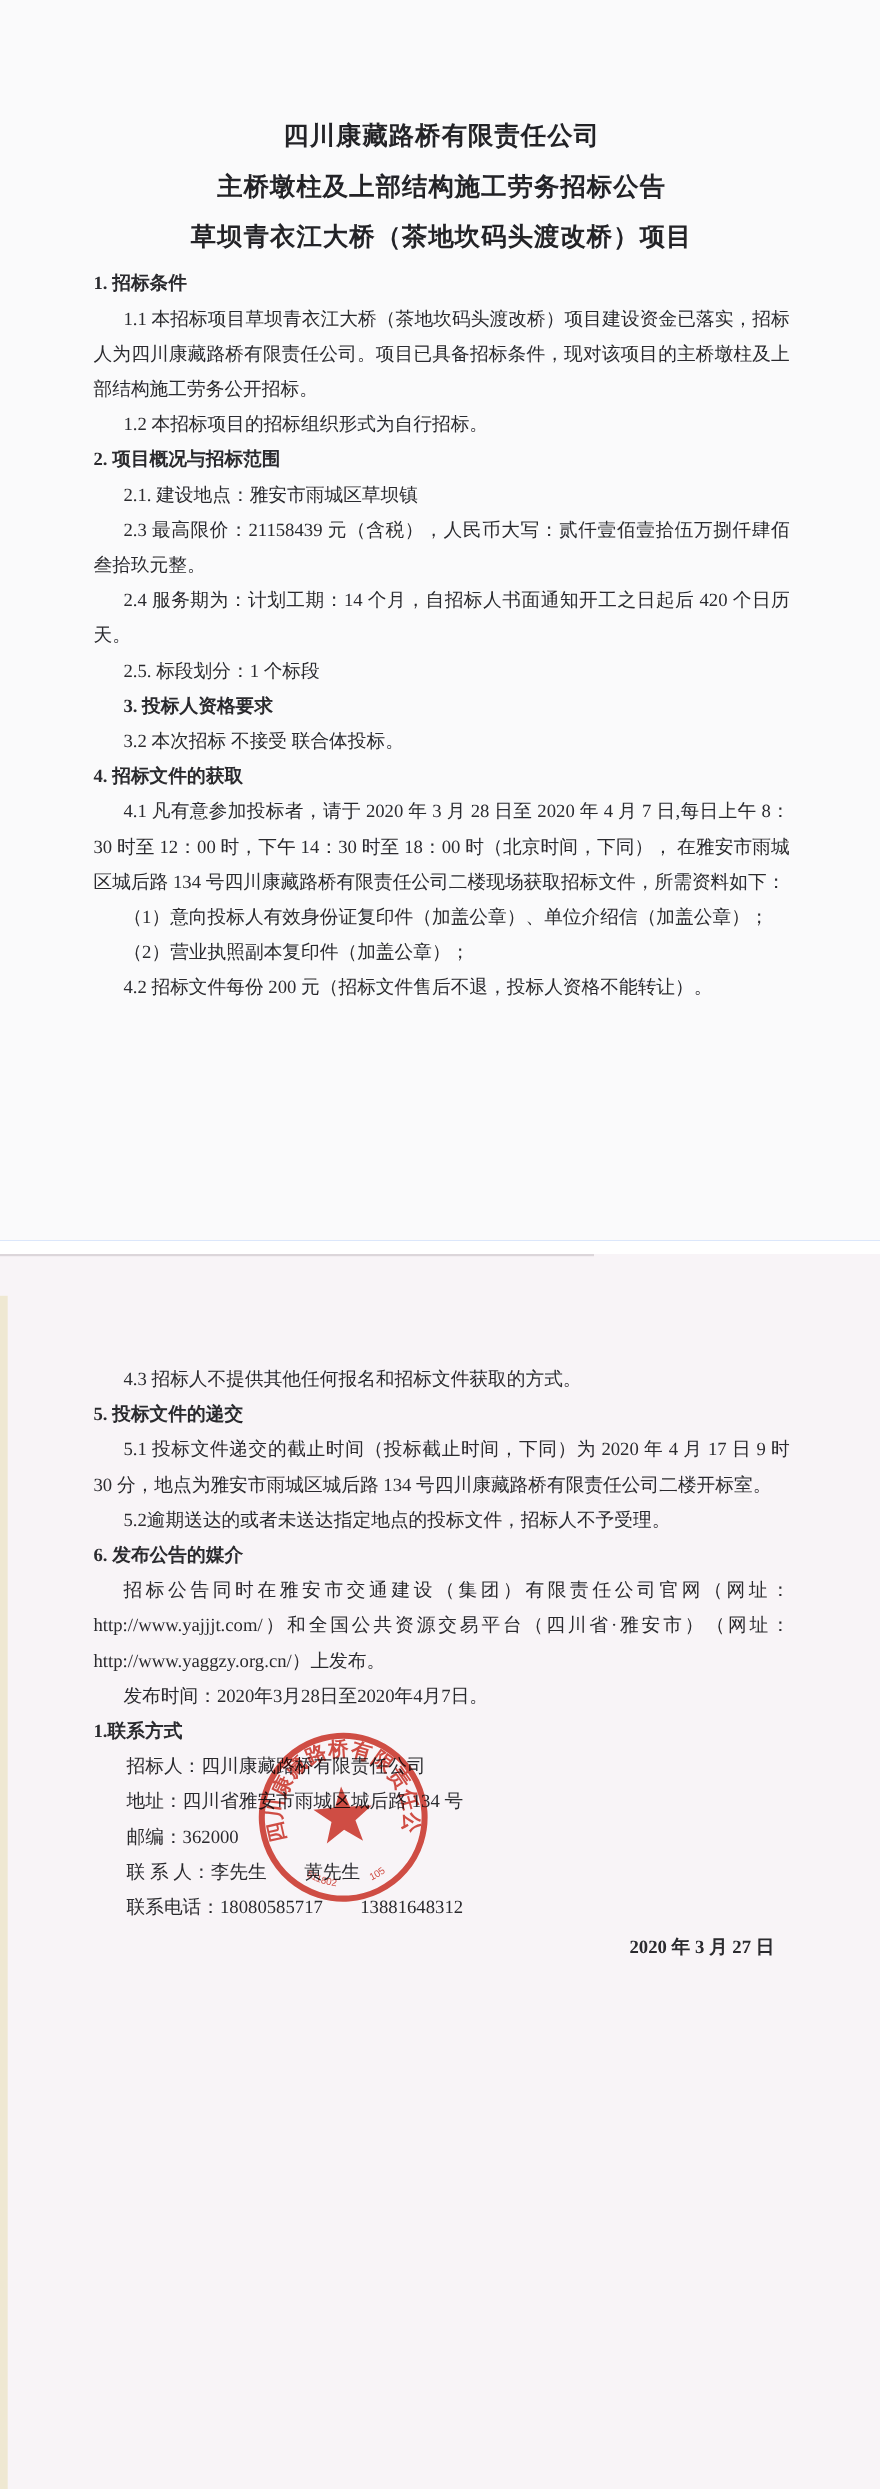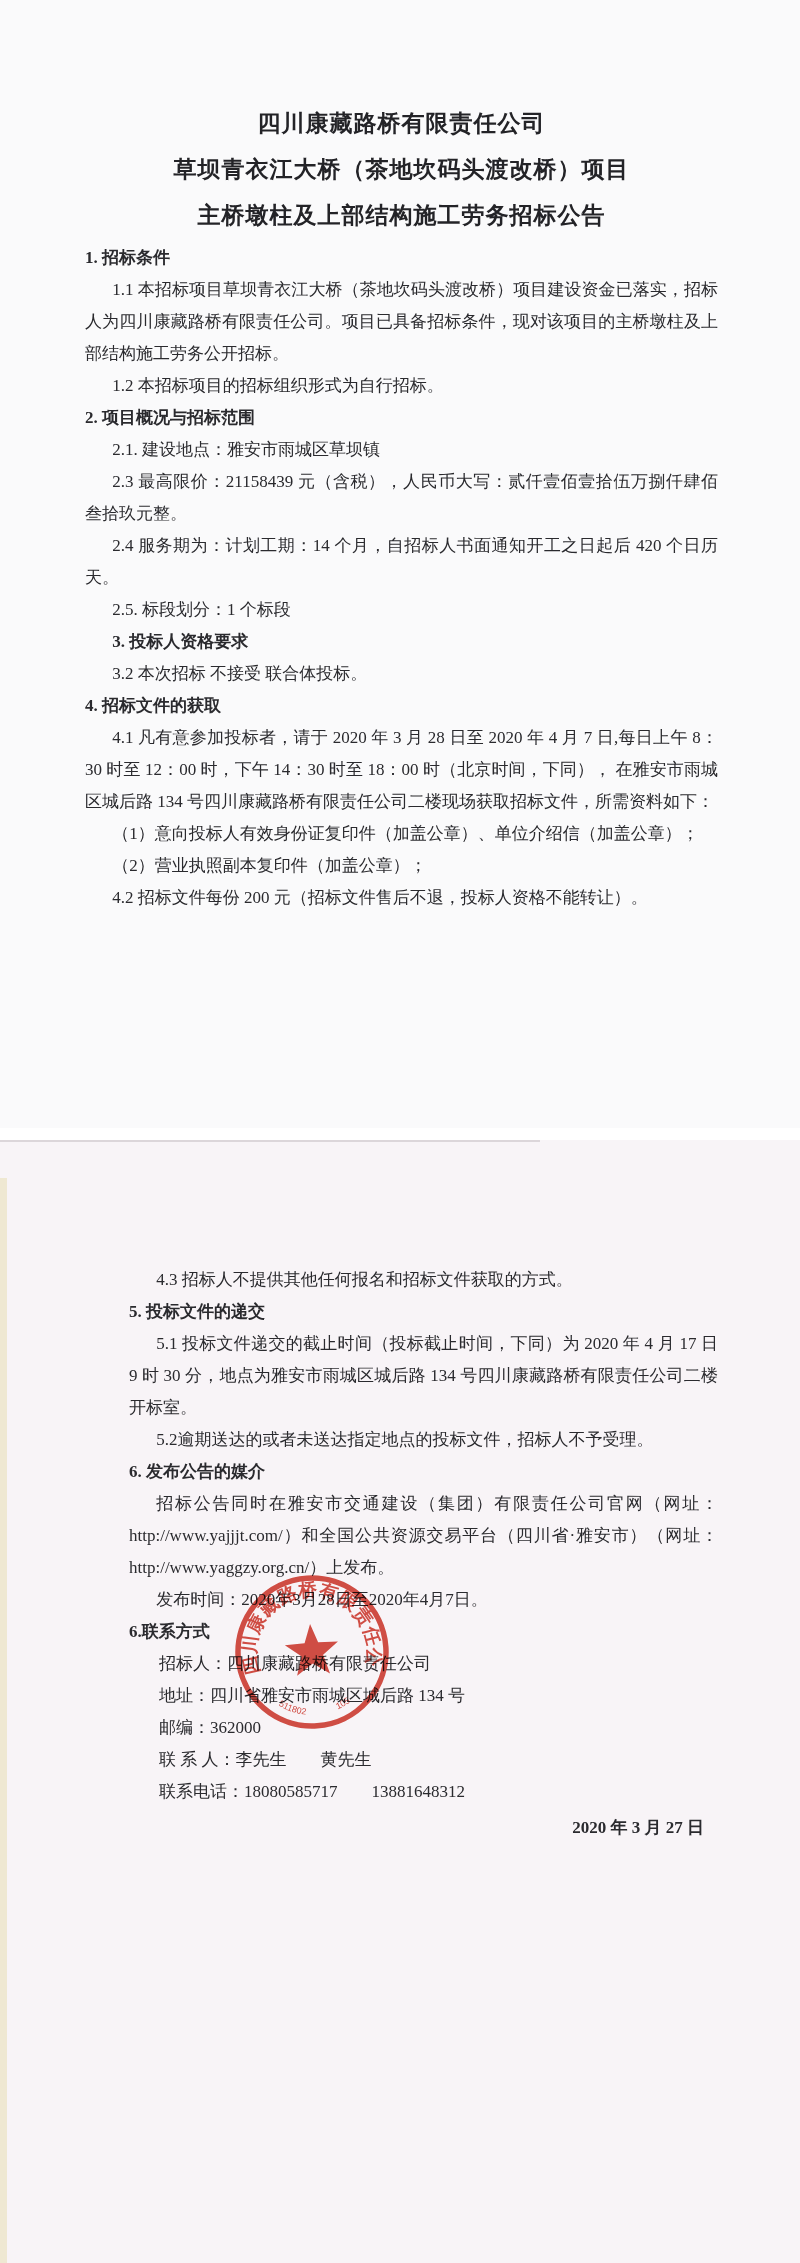--- a/index.html
+++ b/index.html
@@ -11,21 +11,21 @@
   }
   .page{position:absolute;left:0;width:800px;}
   #page1{top:0;height:1128px;background:#fafafb;}
   #page2{top:1140px;height:1123px;background:#f8f4f7;}
   #page2 .edge-sliver{position:absolute;left:0;top:38px;bottom:0;width:7px;background:#efe8d2;}
   #page2 .top-shadow{position:absolute;left:0;top:0;width:540px;height:2px;background:#dcd6da;}
   .divider{position:absolute;left:0;top:1128px;width:800px;height:12px;background:#ffffff;}
 
   .content{position:absolute;left:85px;right:82px;top:0;}
   #page1 .content{top:100px;}
-  #page2 .content{top:124px;margin-left:44px;}
+  #page2 .content{top:98px;}
 
   .title-line{
     text-align:center;font-size:23px;font-weight:700;line-height:46px;
     font-family:"Liberation Sans","DejaVu Sans",sans-serif;
     letter-spacing:1px;color:#232327;
   }
   .title-block{margin-bottom:4px;}
 
   .ln{font-size:17px;line-height:32px;margin:0;text-align:justify;}
   .hd{font-weight:700;font-family:Liberation Serif, serif;font-size:17px;}
@@ -43,22 +43,22 @@
 </head>
 <body>
 
 <div id="canvas">
 
   <div class="page" id="page1">
     <div class="content">
 
       <div class="title-block">
         <div class="title-line">四川康藏路桥有限责任公司</div>
+        <div class="title-line">主桥墩柱及上部结构施工劳务招标公告</div>
         <div class="title-line">草坝青衣江大桥（茶地坎码头渡改桥）项目</div>
-        <div class="title-line">主桥墩柱及上部结构施工劳务招标公告</div>
       </div>
 
       <div class="ln hd">1. 招标条件</div>
       <div class="ln ind">1.1 本招标项目草坝青衣江大桥（茶地坎码头渡改桥）项目建设资金已落实，招标人为四川康藏路桥有限责任公司。项目已具备招标条件，现对该项目的主桥墩柱及上部结构施工劳务公开招标。</div>
       <div class="ln ind">1.2 本招标项目的招标组织形式为自行招标。</div>
 
       <div class="ln hd">2. 项目概况与招标范围</div>
       <div class="ln ind">2.1. 建设地点：雅安市雨城区草坝镇</div>
       <div class="ln ind">2.3 最高限价：21158439 元（含税），人民币大写：贰仟壹佰壹拾伍万捌仟肆佰叁拾玖元整。</div>
       <div class="ln ind">2.4 服务期为：计划工期：14 个月，自招标人书面通知开工之日起后 420 个日历天。</div>
@@ -85,21 +85,21 @@
       <div class="ln ind">4.3 招标人不提供其他任何报名和招标文件获取的方式。</div>
 
       <div class="ln hd">5. 投标文件的递交</div>
       <div class="ln ind">5.1 投标文件递交的截止时间（投标截止时间，下同）为 2020 年 4 月 17 日 9 时 30 分，地点为雅安市雨城区城后路 134 号四川康藏路桥有限责任公司二楼开标室。</div>
       <div class="ln ind">5.2逾期送达的或者未送达指定地点的投标文件，招标人不予受理。</div>
 
       <div class="ln hd">6. 发布公告的媒介</div>
       <div class="ln ind">招标公告同时在雅安市交通建设（集团）有限责任公司官网（网址：http://www.yajjjt.com/）和全国公共资源交易平台（四川省·雅安市）（网址：http://www.yaggzy.org.cn/）上发布。</div>
       <div class="ln ind"><span>发布时间：</span><span class="u">2020年3月28日</span><span>至</span><span class="u">2020年4月7日</span><span>。</span></div>
 
-      <div class="ln hd">6.联系方式</div>
+      <div class="ln hd">1.联系方式</div>
       <div class="ln contact">招标人：四川康藏路桥有限责任公司</div>
       <div class="ln contact">地址：四川省雅安市雨城区城后路 134 号</div>
       <div class="ln contact">邮编：362000</div>
       <div class="ln contact">联 系 人：李先生　　黄先生</div>
       <div class="ln contact">联系电话：18080585717　　13881648312</div>
       <div class="ln date-line">2020 年 3 月 27 日</div>
     </div>
 
     <svg class="seal" viewBox="0 0 170 170" aria-hidden="true">
       <circle cx="85" cy="85" r="74" fill="none" stroke="#d0372c" stroke-width="5.5"></circle>

